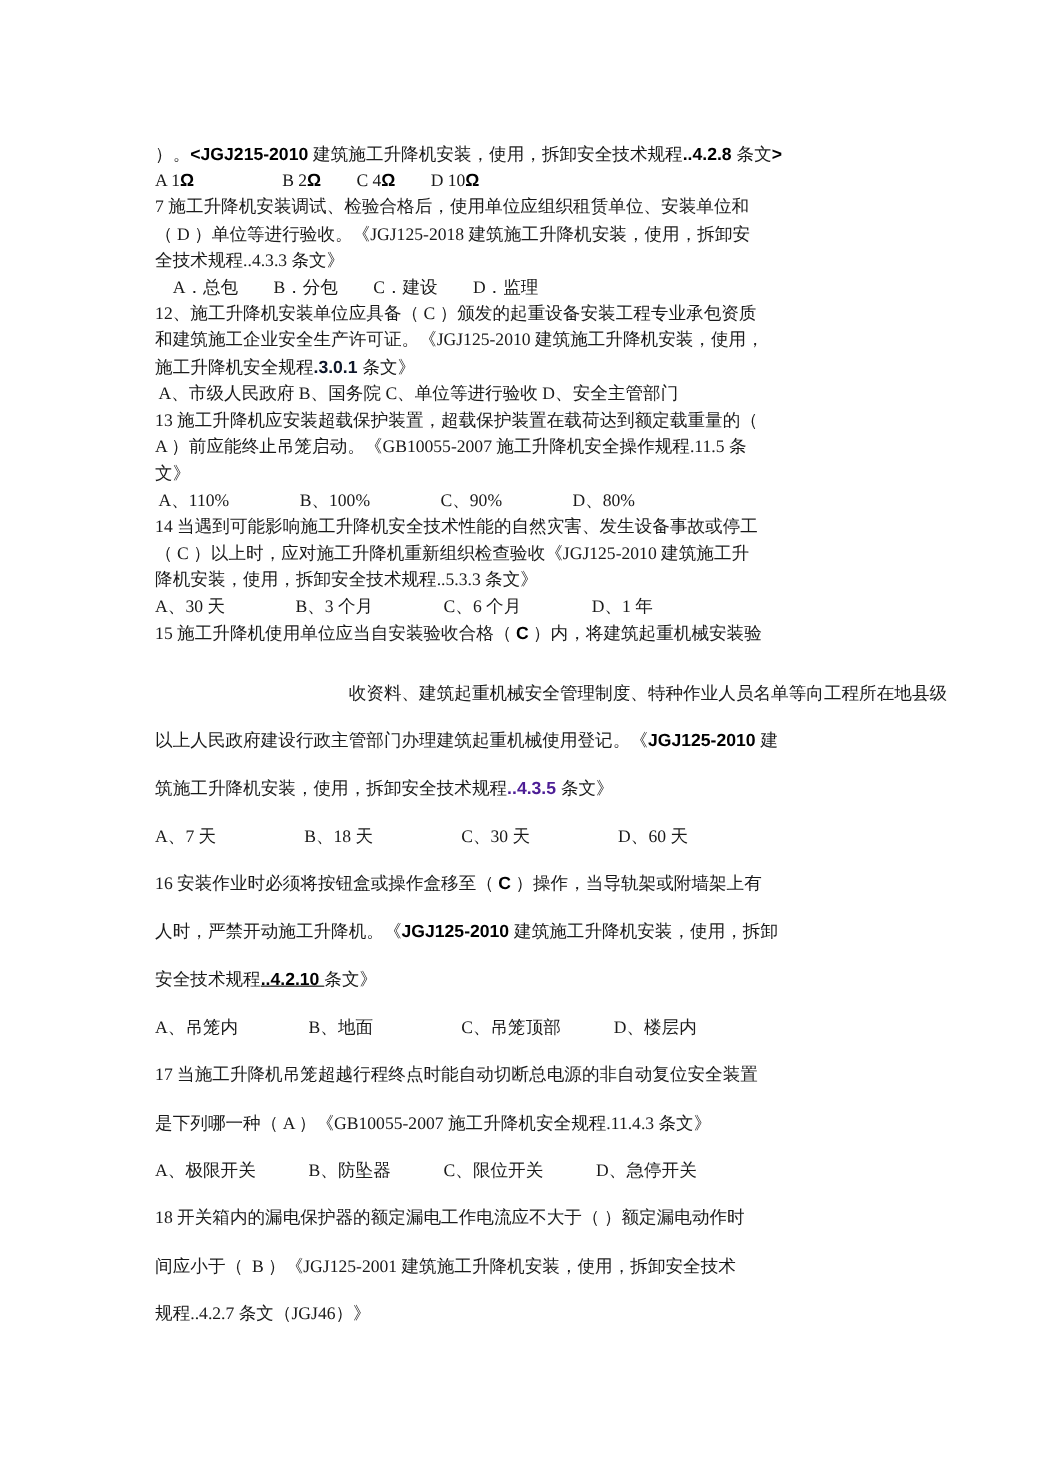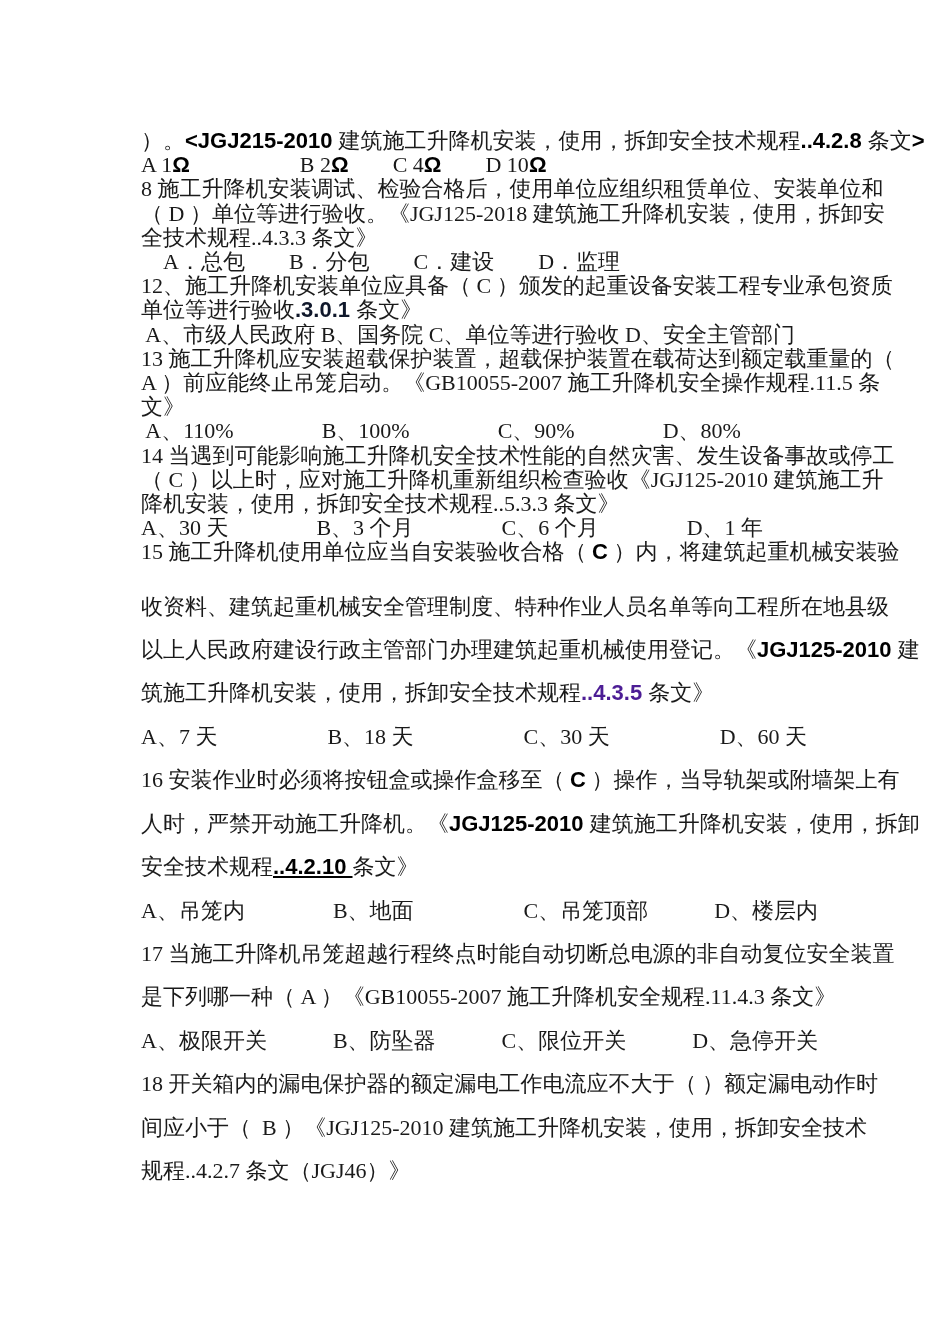--- a/index.html
+++ b/index.html
@@ -11,47 +11,48 @@
   .page {
     position: relative;
     width: 950px; height: 1344px;
     background: #ffffff;
     overflow: hidden;
   }
   .content {
     position: absolute;
     left: 141px; top: 129px;
     width: 720px;
-    font-size: 22px;
+    font-size: 16px;
     color: #1a1a1a;
   }
   .line { white-space: pre; }
   .s1 { line-height: 24.2px; }
   .s2 { line-height: 43.4px; }
   .mt10 { }
-  .mt20 { margin-top: 20px; }
+  .mt20 { margin-top: 20px; text-align: right; }
   .b {
     font-family: "Liberation Sans", "DejaVu Sans", sans-serif;
     font-weight: 700;
     color: #000000;
   }
 </style>
 </head>
 <body style="background: rgb(255, 255, 255);">
 
 <div class="page">
   <div class="content" id="doc-content" style="color: rgb(26, 26, 26);">
       <div class="line s1"><span>）。</span><span class="b" style="color: rgb(0, 0, 0);">&lt;JGJ215-2010 </span><span>建筑施工升降机安装，使用，拆卸安全技术规程</span><span class="b" style="color: rgb(0, 0, 0);">..4.2.8 </span><span>条文</span><span class="b" style="color: rgb(0, 0, 0);">&gt;</span></div>
       <div class="line s1"><span>A 1</span><span class="b" style="color: rgb(0, 0, 0);">Ω</span><span>　　　　　B 2</span><span class="b" style="color: rgb(0, 0, 0);">Ω</span><span>　　C 4</span><span class="b" style="color: rgb(0, 0, 0);">Ω</span><span>　　D 10</span><span class="b" style="color: rgb(0, 0, 0);">Ω</span></div>
-      <div class="line s1"><span>8 施工升降机安装调试、检验合格后，使用单位应组织租赁单位、安装单位和</span></div>
+      <div class="line s1"><span>7 施工升降机安装调试、检验合格后，使用单位应组织租赁单位、安装单位和</span></div>
       <div class="line s1"><span>（ D ）单位等进行验收。《JGJ125-2018 建筑施工升降机安装，使用，拆卸安</span></div>
       <div class="line s1"><span>全技术规程..4.3.3 条文》</span></div>
       <div class="line s1"><span>　A．总包　　B．分包　　C．建设　　D．监理</span></div>
       <div class="line s1"><span>12、施工升降机安装单位应具备（ C ）颁发的起重设备安装工程专业承包资质</span></div>
-      <div class="line s1"><span>单位等进行验收</span><span class="b" style="color: #0f172a;">.3.0.1 </span><span>条文》</span></div>
+      <div class="line s1"><span>和建筑施工企业安全生产许可证。《JGJ125-2010 建筑施工升降机安装，使用，</span></div>
+      <div class="line s1"><span>施工升降机安全规程</span><span class="b" style="color: #0f172a;">.3.0.1 </span><span>条文》</span></div>
       <div class="line s1"><span> A、市级人民政府 B、国务院 C、单位等进行验收 D、安全主管部门</span></div>
       <div class="line s1"><span>13 施工升降机应安装超载保护装置，超载保护装置在载荷达到额定载重量的（</span></div>
       <div class="line s1"><span>A ）前应能终止吊笼启动。《GB10055-2007 施工升降机安全操作规程.11.5 条</span></div>
       <div class="line s1"><span>文》</span></div>
       <div class="line s1"><span> A、110%　　　　B、100%　　　　C、90%　　　　D、80%</span></div>
       <div class="line s1 mt10"><span>14 当遇到可能影响施工升降机安全技术性能的自然灾害、发生设备事故或停工</span></div>
       <div class="line s1"><span>（ C ）以上时，应对施工升降机重新组织检查验收《JGJ125-2010 建筑施工升</span></div>
       <div class="line s1"><span>降机安装，使用，拆卸安全技术规程..5.3.3 条文》</span></div>
       <div class="line s1"><span>A、30 天　　　　B、3 个月　　　　C、6 个月　　　　D、1 年</span></div>
       <div class="line s1"><span>15 施工升降机使用单位应当自安装验收合格（ </span><span class="b" style="color: rgb(0, 0, 0);">C</span><span> ）内，将建筑起重机械安装验</span></div>
@@ -60,16 +61,16 @@
       <div class="line s2"><span>筑施工升降机安装，使用，拆卸安全技术规程</span><span class="b" style="color: #4c1d95;">..4.3.5 </span><span>条文》</span></div>
       <div class="line s2"><span>A、7 天　　　　　B、18 天　　　　　C、30 天　　　　　D、60 天</span></div>
       <div class="line s2"><span>16 安装作业时必须将按钮盒或操作盒移至（ </span><span class="b" style="color: rgb(0, 0, 0);">C</span><span> ）操作，当导轨架或附墙架上有</span></div>
       <div class="line s2"><span>人时，严禁开动施工升降机。《</span><span class="b" style="color: rgb(0, 0, 0);">JGJ125-2010 </span><span>建筑施工升降机安装，使用，拆卸</span></div>
       <div class="line s2"><span>安全技术规程</span><span class="b" style="color: rgb(0, 0, 0); text-decoration: underline;">..4.2.10 </span><span>条文》</span></div>
       <div class="line s2"><span>A、吊笼内　　　　B、地面　　　　　C、吊笼顶部　　　D、楼层内</span></div>
       <div class="line s2"><span>17 当施工升降机吊笼超越行程终点时能自动切断总电源的非自动复位安全装置</span></div>
       <div class="line s2"><span>是下列哪一种（ A ）《GB10055-2007 施工升降机安全规程.11.4.3 条文》</span></div>
       <div class="line s2"><span>A、极限开关　　　B、防坠器　　　C、限位开关　　　D、急停开关</span></div>
       <div class="line s2"><span>18 开关箱内的漏电保护器的额定漏电工作电流应不大于（ ）额定漏电动作时</span></div>
-      <div class="line s2"><span>间应小于（  B ）《JGJ125-2010 建筑施工升降机安装，使用，拆卸安全技术</span></div>
+      <div class="line s2"><span>间应小于（  B ）《JGJ125-2001 建筑施工升降机安装，使用，拆卸安全技术</span></div>
       <div class="line s2"><span>规程..4.2.7 条文（JGJ46）》</span></div>
     </div>
 </div>
 
 </body></html>

